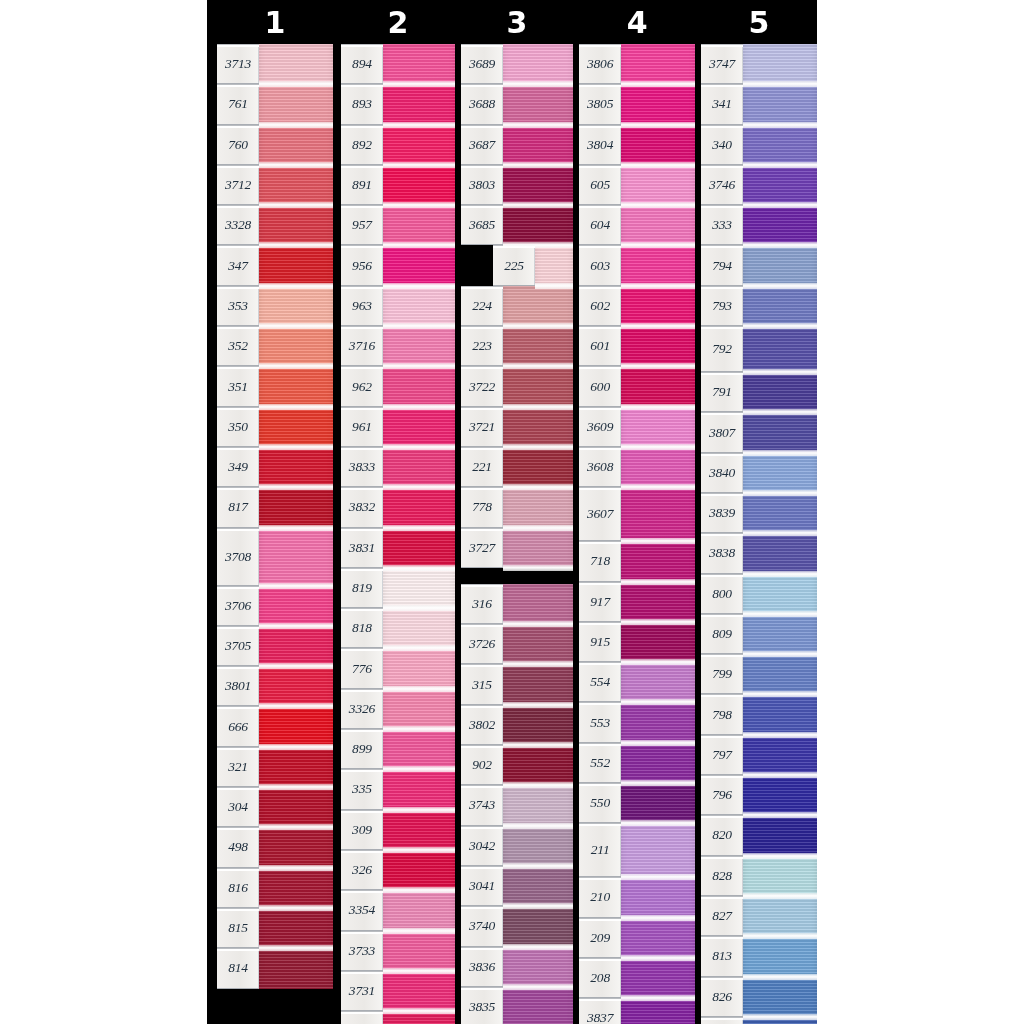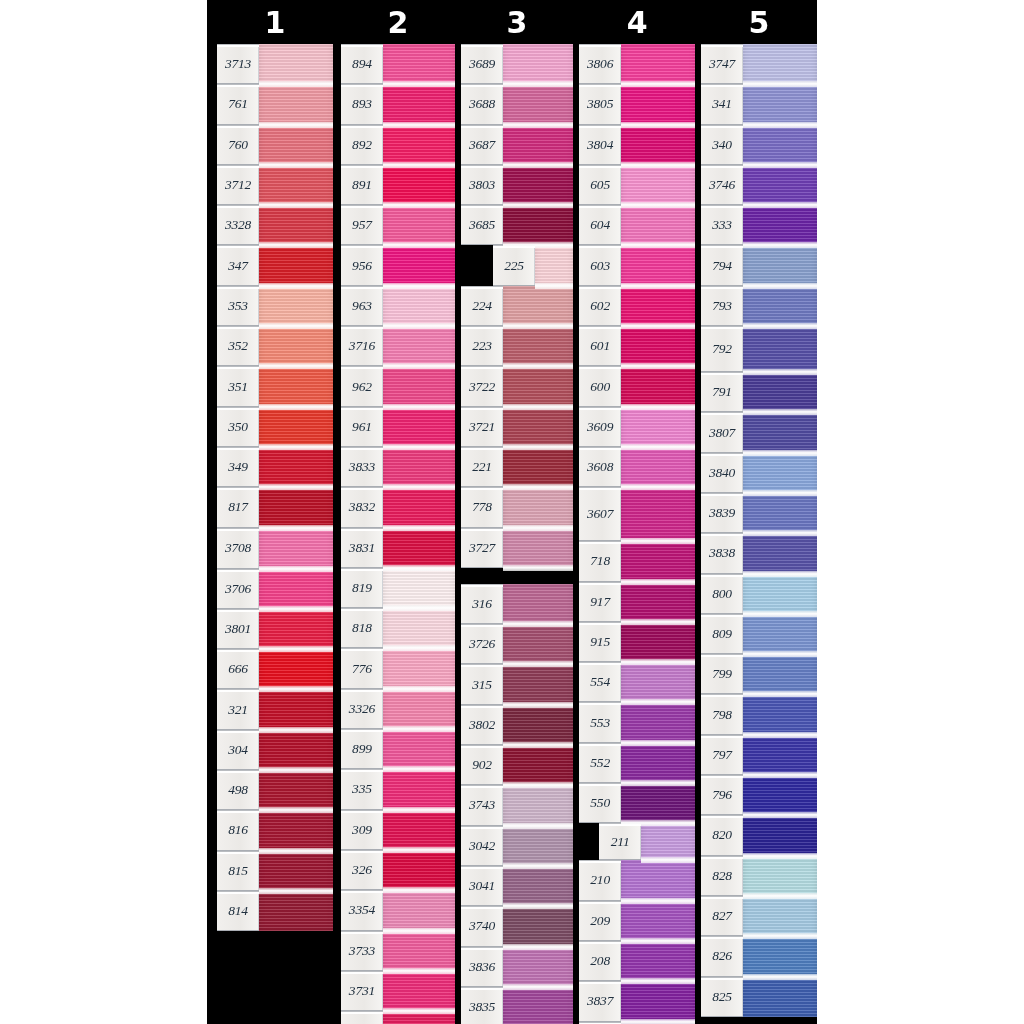--- a/index.html
+++ b/index.html
@@ -165,27 +165,31 @@
             <div class="skein-swatch" style="background: rgb(232, 57, 44);"></div>
           </div>
           <div class="skein" style="height: 40.3px;">
             <div class="skein-label">349</div>
             <div class="skein-swatch" style="background: rgb(213, 24, 48);"></div>
           </div>
           <div class="skein" style="height: 40.3px;">
             <div class="skein-label">817</div>
             <div class="skein-swatch" style="background: rgb(188, 18, 40);"></div>
           </div>
-          <div class="skein" style="height: 41px; text-align: center;">
+          <div class="skein" style="height: 58px; text-align: center;">
             <div class="skein-label">3708</div>
             <div class="skein-swatch" style="background: rgb(244, 114, 173);"></div>
           </div>
           <div class="skein" style="height: 40.3px;">
             <div class="skein-label">3706</div>
             <div class="skein-swatch" style="background: rgb(244, 66, 139);"></div>
+          </div>
+          <div class="skein" style="height: 40.3px;">
+            <div class="skein-label">3705</div>
+            <div class="skein-swatch" style="background: rgb(232, 34, 94);"></div>
           </div>
           <div class="skein" style="height: 40.3px;">
             <div class="skein-label">3801</div>
             <div class="skein-swatch" style="background: rgb(232, 31, 69);"></div>
           </div>
           <div class="skein" style="height: 40.3px;">
             <div class="skein-label">666</div>
             <div class="skein-swatch" style="background: rgb(232, 16, 31);"></div>
           </div>
           <div class="skein" style="height: 40.3px;">
@@ -496,21 +500,21 @@
             <div class="skein-swatch" style="background: rgb(154, 58, 169);"></div>
           </div>
           <div class="skein" style="height: 40.3px;">
             <div class="skein-label">552</div>
             <div class="skein-swatch" style="background: rgb(138, 42, 158);"></div>
           </div>
           <div class="skein" style="height: 40.3px;">
             <div class="skein-label">550</div>
             <div class="skein-swatch" style="background: rgb(109, 22, 121);"></div>
           </div>
-          <div class="skein" style="height: 37px; margin-left: 20px;">
+          <div class="skein" style="height: 54px;">
             <div class="skein-label">211</div>
             <div class="skein-swatch" style="background: rgb(200, 157, 224);"></div>
           </div>
           <div class="skein" style="height: 40.3px;">
             <div class="skein-label">210</div>
             <div class="skein-swatch" style="background: rgb(180, 116, 210);"></div>
           </div>
           <div class="skein" style="height: 40.3px;">
             <div class="skein-label">209</div>
             <div class="skein-swatch" style="background: rgb(165, 83, 191);"></div>
@@ -612,20 +616,24 @@
             <div class="skein-label">820</div>
             <div class="skein-swatch" style="background: rgb(43, 35, 148);"></div>
           </div>
           <div class="skein" style="height: 40.3px;">
             <div class="skein-label">828</div>
             <div class="skein-swatch" style="background: rgb(181, 221, 227);"></div>
           </div>
           <div class="skein" style="height: 40.3px;">
             <div class="skein-label">827</div>
             <div class="skein-swatch" style="background: rgb(166, 203, 228);"></div>
+          </div>
+          <div class="skein" style="height: 40.3px;">
+            <div class="skein-label">813</div>
+            <div class="skein-swatch" style="background: rgb(111, 164, 214);"></div>
           </div>
           <div class="skein" style="height: 40.3px;">
             <div class="skein-label">826</div>
             <div class="skein-swatch" style="background: rgb(79, 126, 192);"></div>
           </div>
           <div class="skein" style="height: 40.3px;">
             <div class="skein-label">825</div>
             <div class="skein-swatch" style="background: rgb(62, 95, 176);"></div>
           </div>
         </div>

